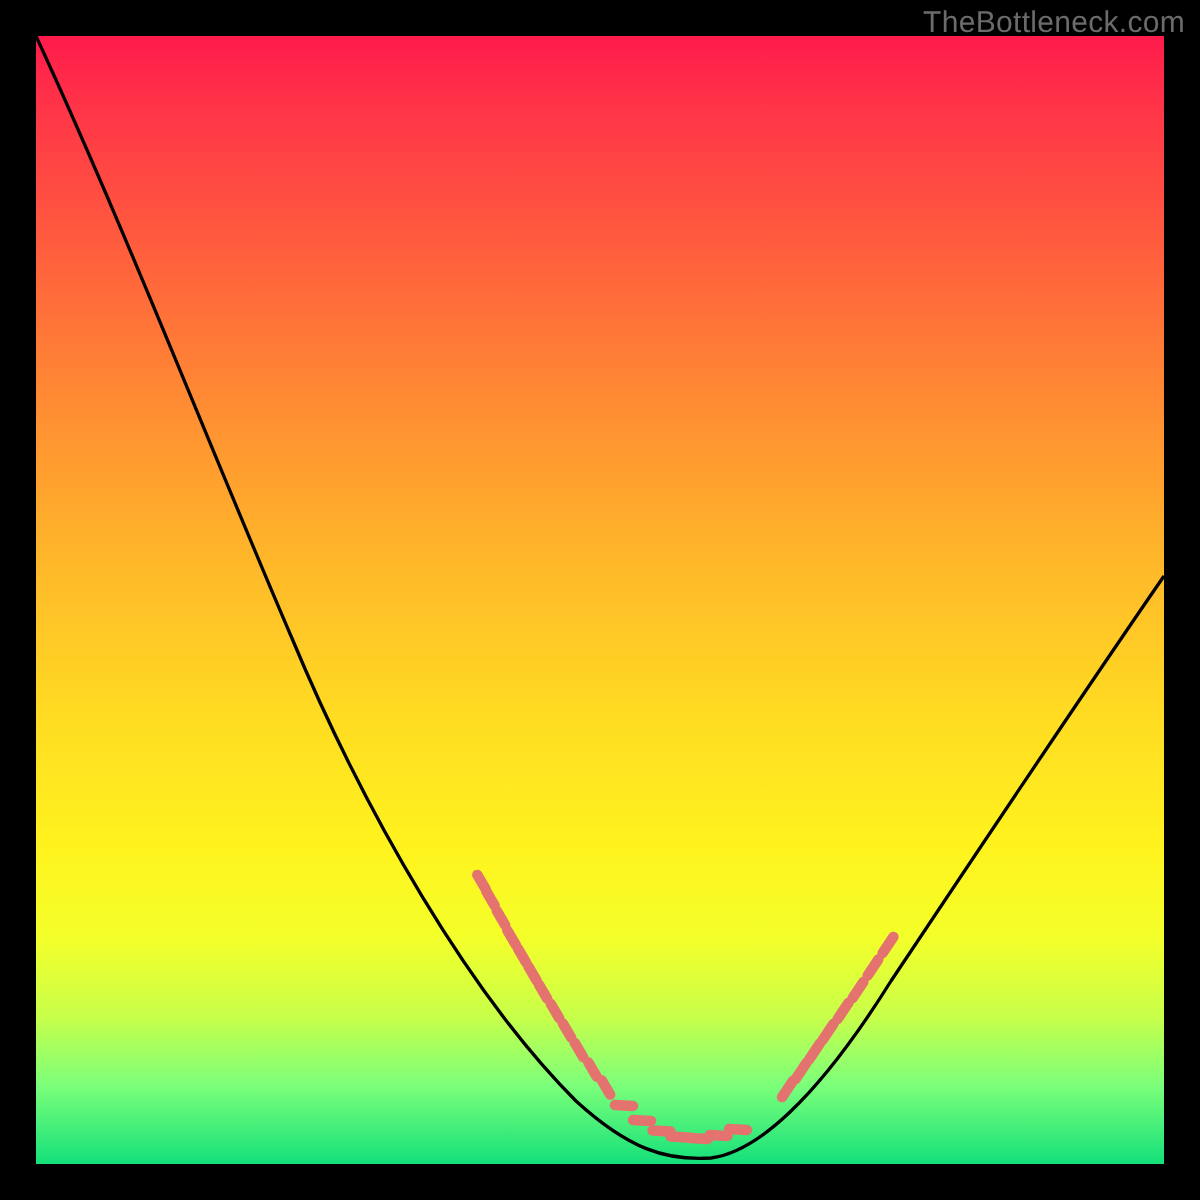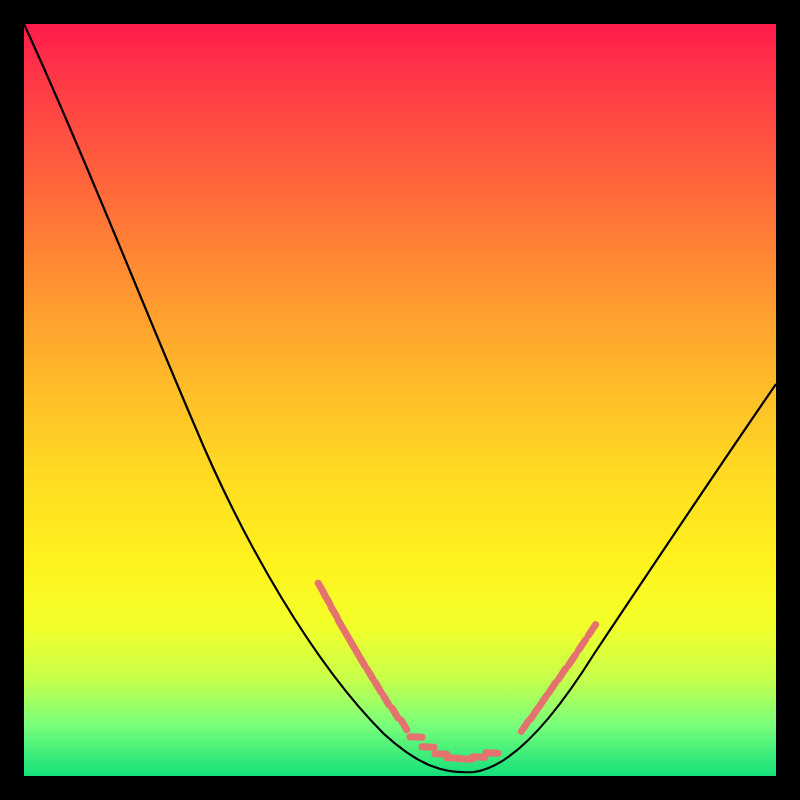--- a/index.html
+++ b/index.html
@@ -54,20 +54,21 @@
     left: 0;
     top: 0;
     width: 752px;
     height: 752px;
   }
 </style>
 </head>
 <body>
 
 <div class="frame">
+  <div class="attribution">TheBottleneck.com</div>
 
   <div class="plot-area">
     <svg class="curve" viewBox="0 0 752 752" preserveAspectRatio="none">
       <path fill="none" stroke="#000" stroke-width="2.2" d="M 0 0 C 60 130, 110 260, 170 400 C 220 520, 290 640, 360 710 C 395 742, 420 750, 450 748 C 480 744, 520 710, 570 630 C 630 540, 690 450, 752 360"></path>
       <g id="dash-group">
           <line x1="294.21138930390134" y1="559.2593618166322" x2="299.78861069609866" y2="568.7406381833678" stroke="#e4736f" stroke-width="7" stroke-linecap="round"></line>
           <line x1="300.21138930390134" y1="570.2593618166322" x2="305.78861069609866" y2="579.7406381833678" stroke="#e4736f" stroke-width="7" stroke-linecap="round"></line>
           <line x1="307.21138930390134" y1="583.2593618166322" x2="312.78861069609866" y2="592.7406381833678" stroke="#e4736f" stroke-width="7" stroke-linecap="round"></line>
           <line x1="314.21138930390134" y1="596.2593618166322" x2="319.78861069609866" y2="605.7406381833678" stroke="#e4736f" stroke-width="7" stroke-linecap="round"></line>
           <line x1="321.21138930390134" y1="608.2593618166322" x2="326.78861069609866" y2="617.7406381833678" stroke="#e4736f" stroke-width="7" stroke-linecap="round"></line>

